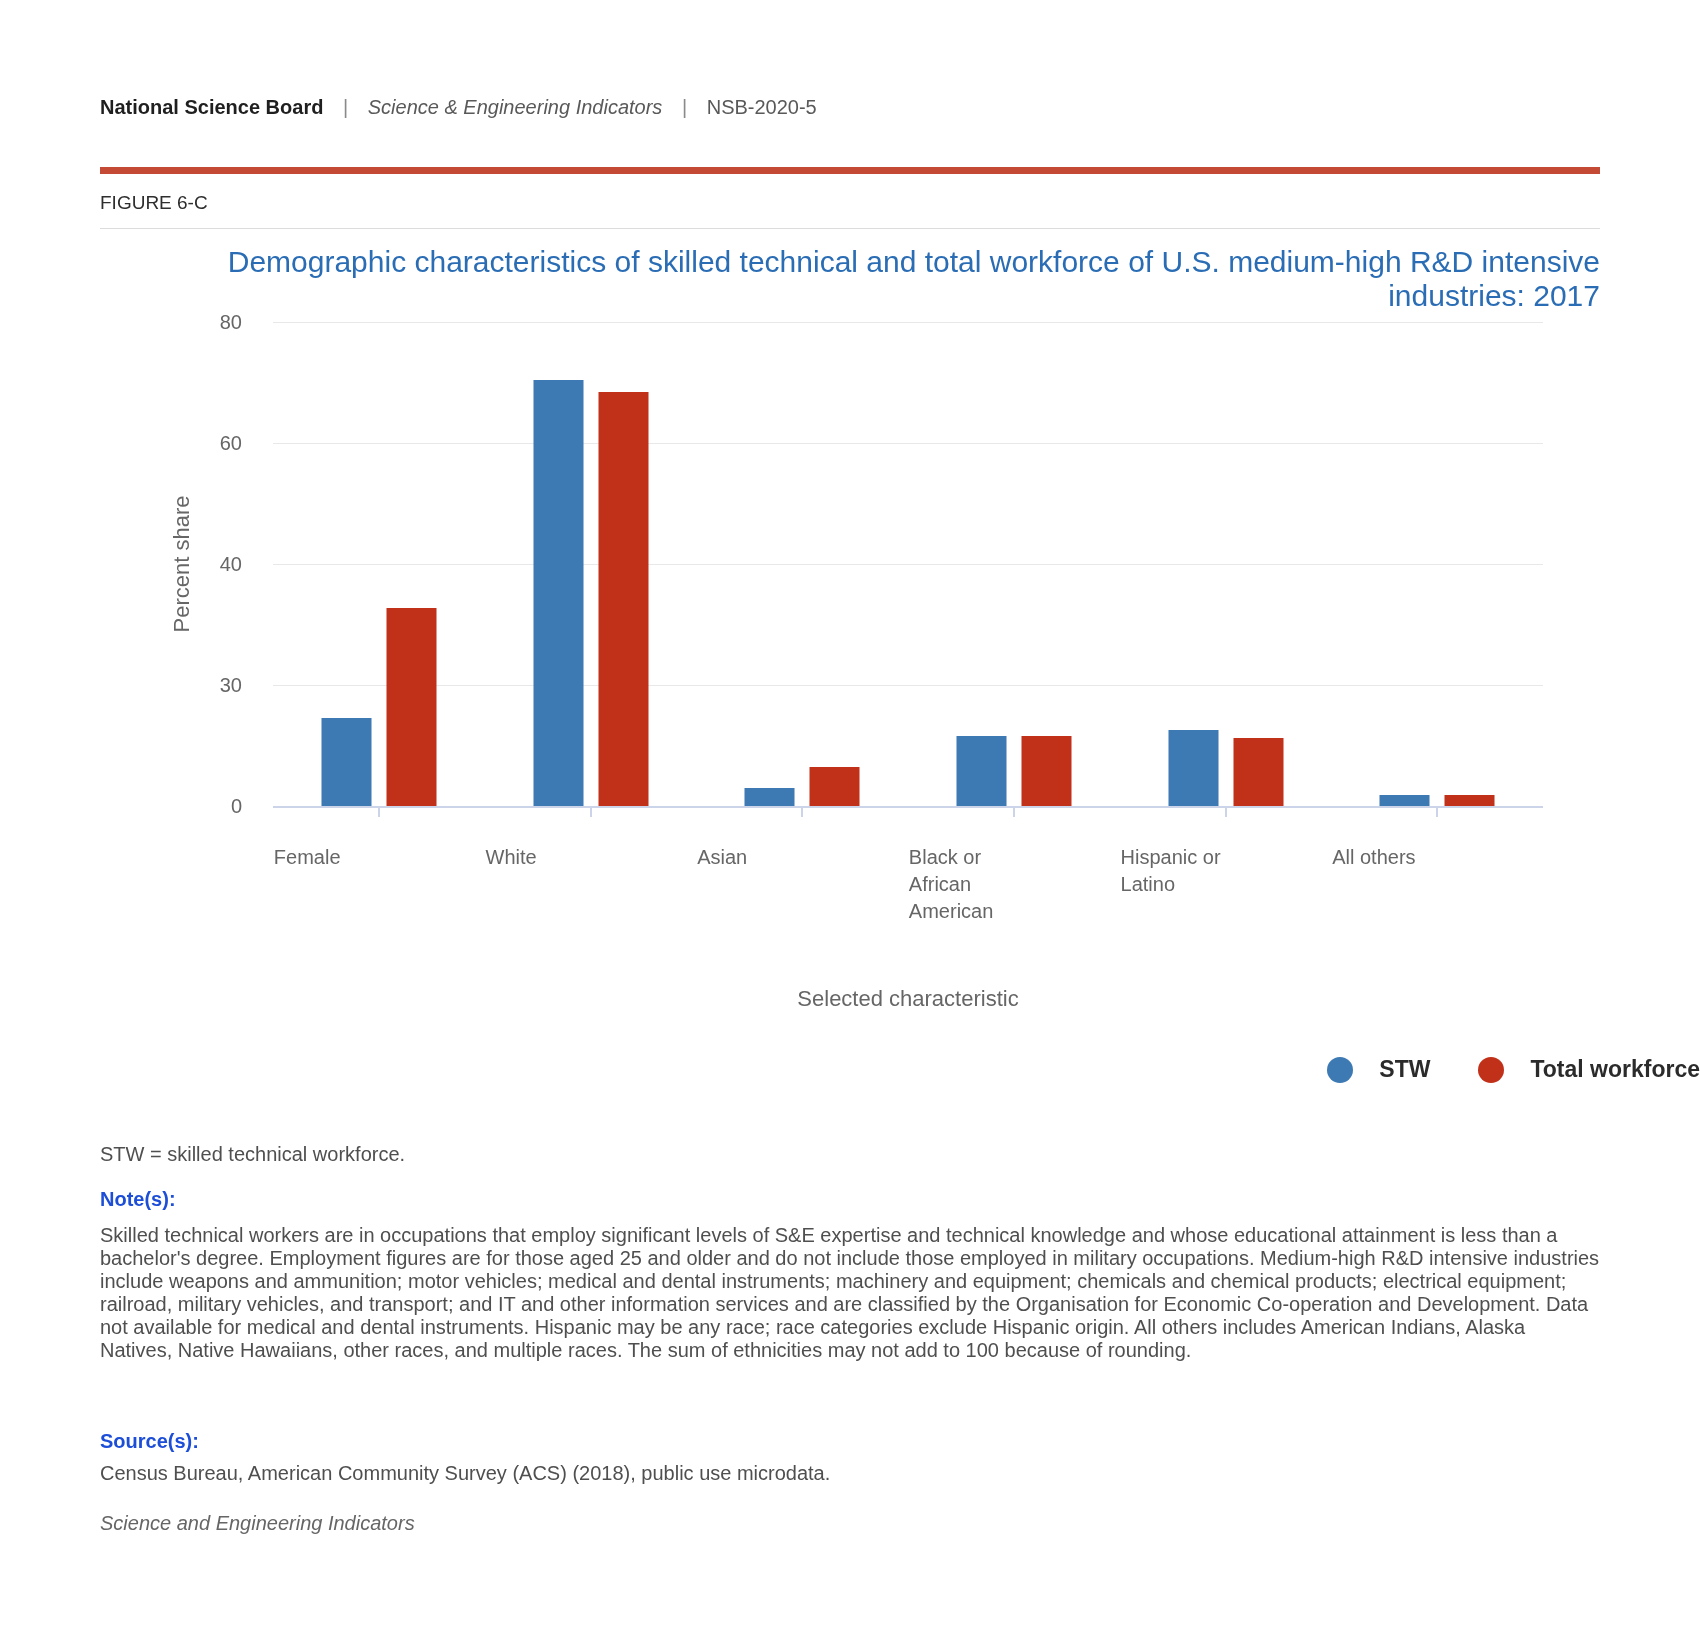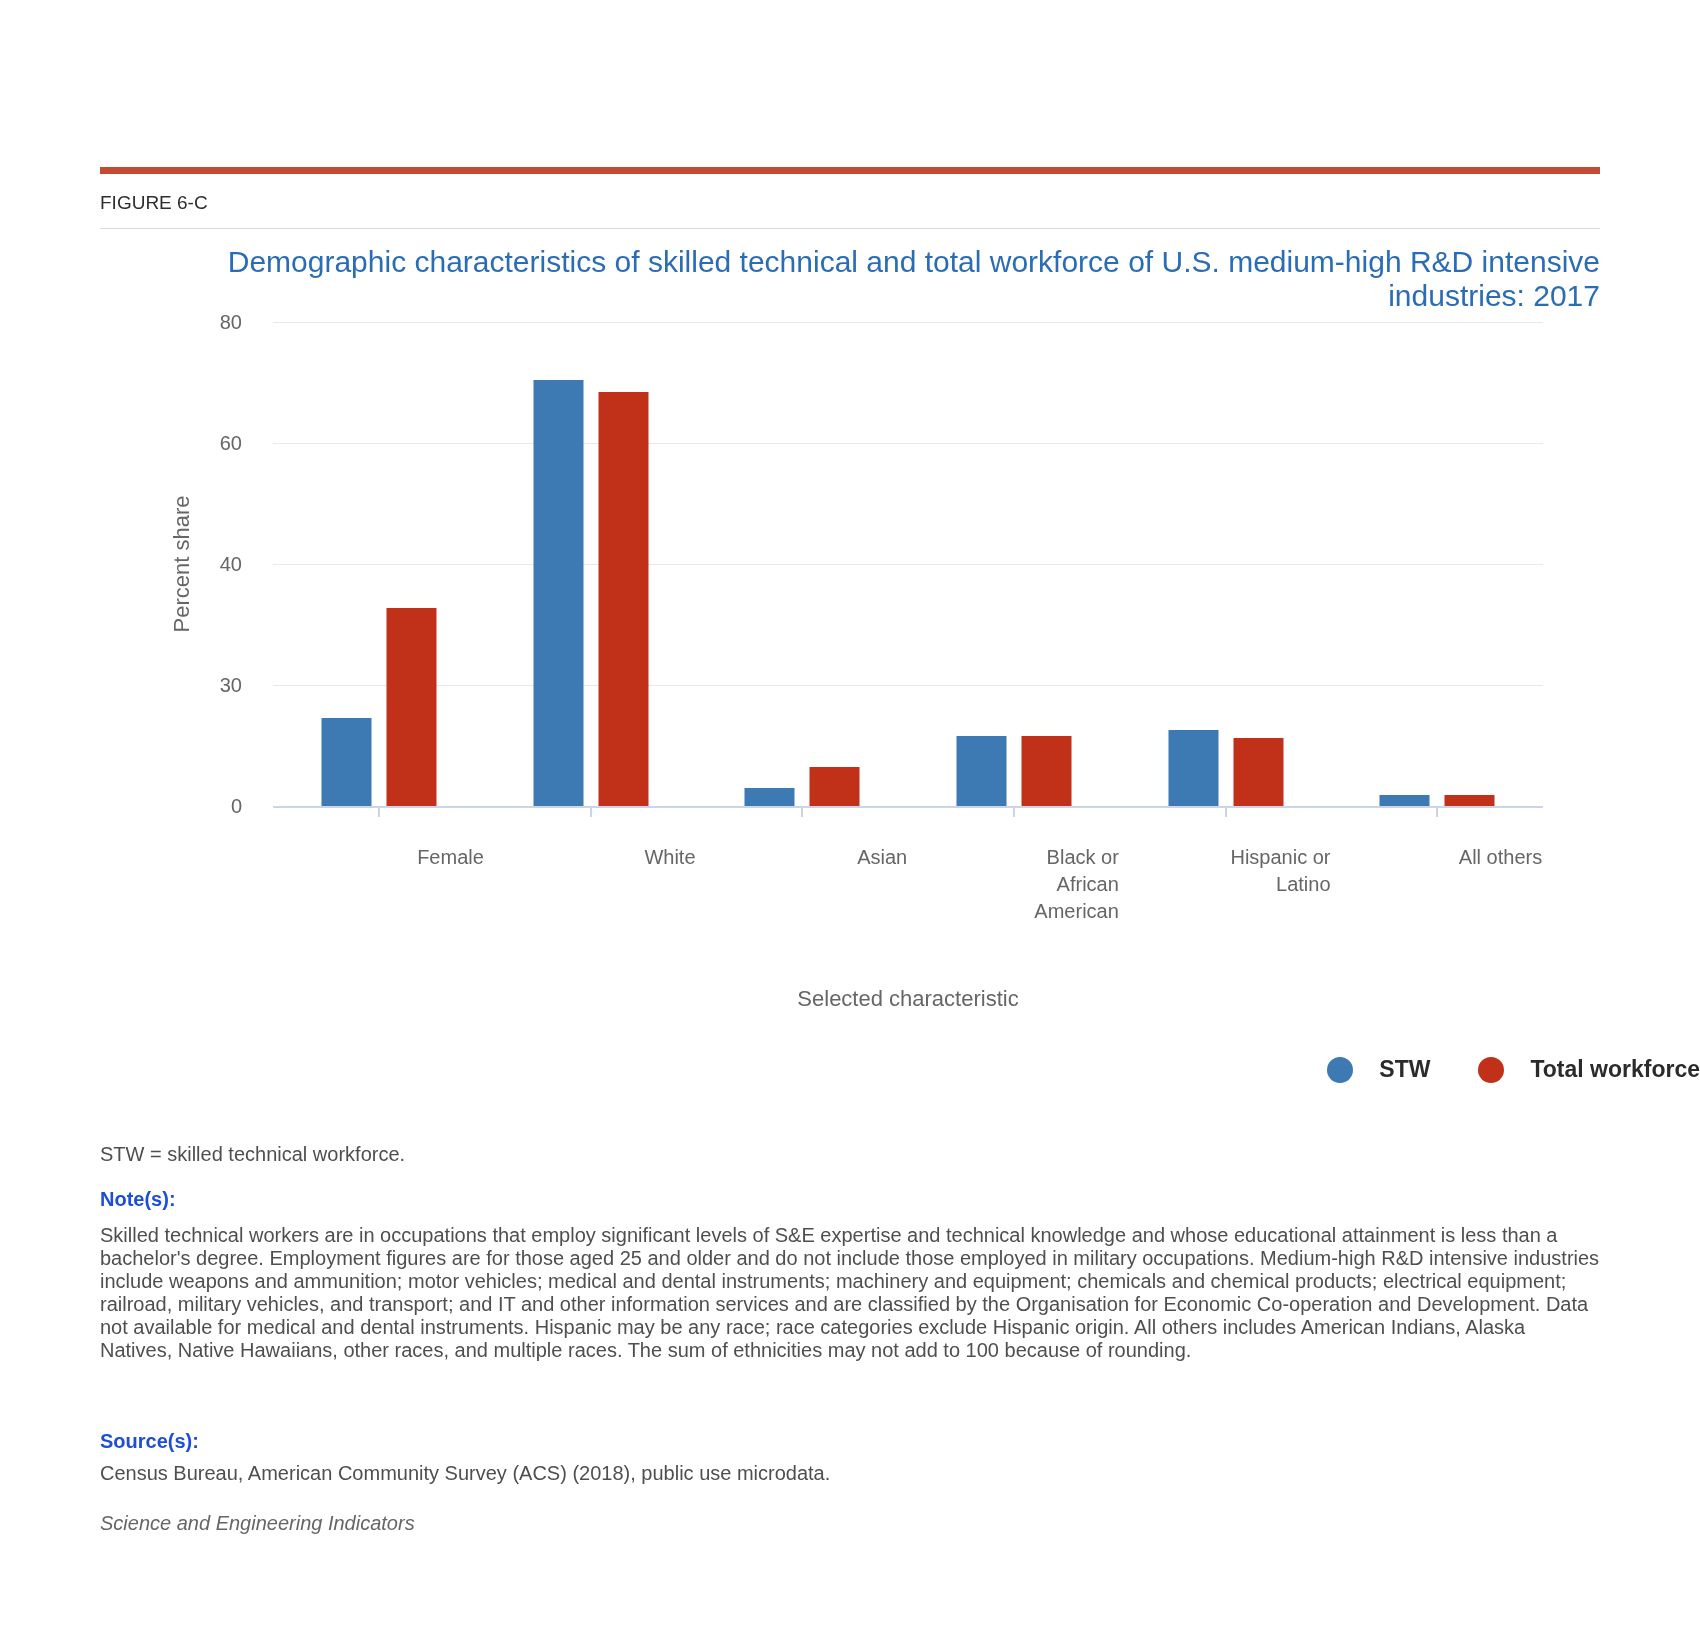--- a/index.html
+++ b/index.html
@@ -27,21 +27,21 @@
         border-bottom:2px solid #ccd4ea;}
   .gridline{position:absolute;left:0;right:0;height:1px;background:#e8e8e8;}
   .cats{position:absolute;left:0;right:0;top:0;bottom:0;display:flex;}
   .cat{position:relative;flex:1 1 0;}
   .bars{position:absolute;top:0;bottom:0;left:50%;transform:translateX(-50%);
         display:flex;align-items:flex-end;gap:15px;}
   .bar{width:50px;}
   .xtick{position:absolute;left:50%;bottom:-11px;width:2px;height:9px;background:#ccd4ea;
          transform:translateX(-50%);}
   .cat-label{position:absolute;top:calc(100% + 38px);left:50%;transform:translateX(-50%);
-             width:210px;text-align:right;font-size:20px;line-height:27px;color:#666;
+             width:210px;text-align:left;font-size:20px;line-height:27px;color:#666;
              white-space:pre-line;}
   .x-title{position:absolute;left:273px;top:686px;width:1270px;text-align:center;
            font-size:22px;color:#666;}
 
   
   .legend{position:absolute;left:0;top:1056px;width:1700px;display:flex;
           justify-content:flex-end;align-items:center;gap:48px;}
   .legend-item{display:flex;align-items:center;gap:26px;}
   .legend-swatch{width:26px;height:26px;border-radius:50%;}
   .legend-label{font-size:23px;font-weight:700;color:#2b2b2b;}
@@ -54,20 +54,27 @@
   .note-body.notes{top:1224px;width:1500px;line-height:23px;}
   .note-head.source{top:1430px;}
   .note-body.source{top:1462px;width:1500px;}
   .footer-pub{position:absolute;left:100px;top:1512px;font-size:20px;font-style:italic;color:#666;}
 </style>
 </head>
 <body>
 
 <div class="page">
 
+  <div class="doc-header">
+    <span class="org">National Science Board</span>
+    <span class="sep">|</span>
+    <span class="pub">Science &amp; Engineering Indicators</span>
+    <span class="sep">|</span>
+    <span class="rid">NSB-2020-5</span>
+  </div>
 
   <div class="red-rule" style="background: rgb(196, 74, 53);"></div>
   <div class="figure-label">FIGURE 6-C</div>
   <div class="divider"></div>
   <h1 class="fig-title" style="color: rgb(42, 109, 181);">Demographic characteristics of skilled technical and total workforce of U.S. medium-high R&amp;D intensive industries: 2017</h1>
 
   <div class="chart">
     <div class="y-title">Percent share</div>
     <div class="yticks" id="yticks">
         <div class="ytick" style="top: 100%;">0</div>

